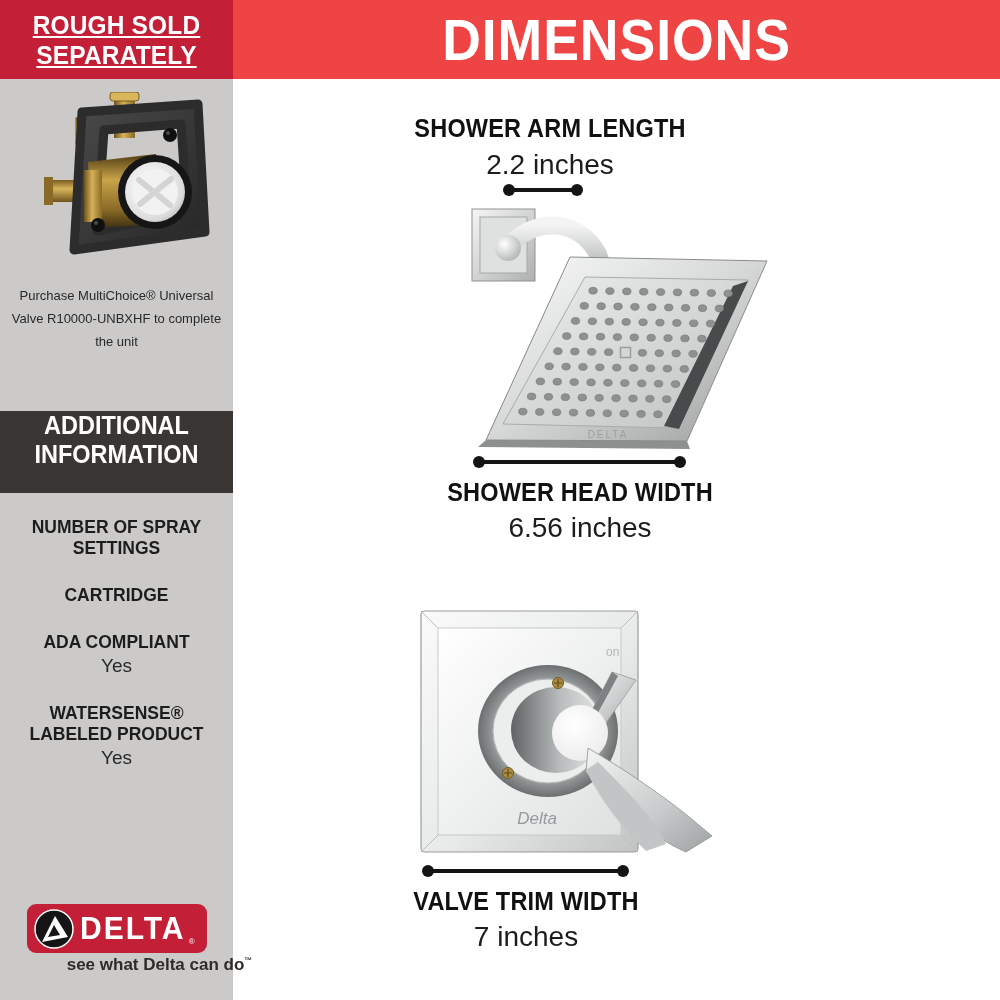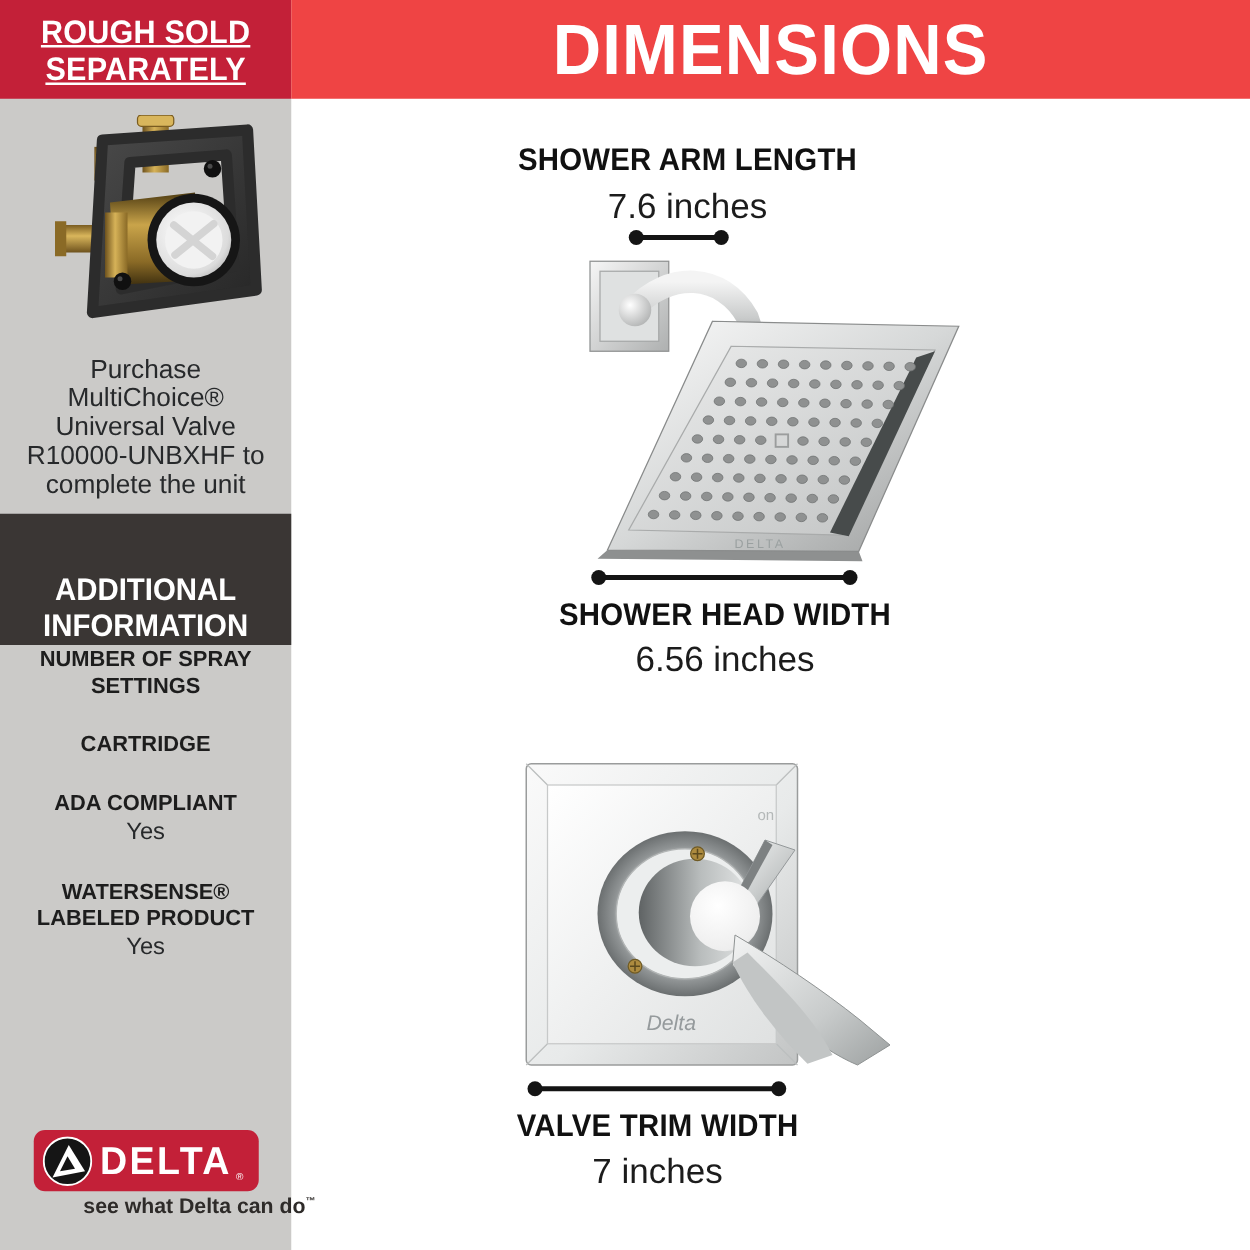--- a/index.html
+++ b/index.html
@@ -17,25 +17,25 @@
     left:0;top:0;width:233px;height:79px;background:#c32038;
     display:flex;align-items:center;justify-content:center;text-align:center;
     color:#fff;font-weight:bold;font-size:26px;line-height:30px;
     letter-spacing:.2px;padding:0 14px;box-sizing:border-box;
     transform-origin:center;
     text-decoration:underline;
   }
   .condensed{transform:scaleX(.94);}
   #purchase-note{
     left:8px;top:284px;width:217px;text-align:center;
-    font-size:21px;line-height:23px;color:#27292b;
+    font-size:13px;line-height:23px;color:#27292b;
   }
   #additional-banner{
-    left:0;top:411px;width:233px;height:105px;background:#3a3634;
-    display:flex;align-items:flex-end;justify-content:center;text-align:center;
+    left:0;top:411px;width:233px;height:82px;background:#3a3634;
+    display:flex;align-items:flex-start;justify-content:center;text-align:center;
     color:#fff;font-weight:bold;font-size:25px;line-height:29px;
     padding:0 12px;box-sizing:border-box;
   }
   #spec-list{left:0;top:517px;width:233px;}
   .spec{margin-bottom:26px;text-align:center;padding:0 12px;}
   .spec-label{font-weight:bold;font-size:17.5px;line-height:21px;color:#1d1d1d;}
   .spec-value{font-size:19px;line-height:22px;color:#27292b;margin-top:2px;}
   
   #delta-logo{
     left:27px;top:904px;width:180px;height:49px;background:#c32038;
@@ -169,21 +169,21 @@
     <span id="delta-reg">®</span>
   </div>
   <div id="tagline" class="abs"><span>see what Delta can do</span><sup>™</sup></div>
 </div>
 
 <div id="dimensions-bar" class="abs">
   <span class="condensed">DIMENSIONS</span>
 </div>
 
 <div class="abs dim-label condensed" style="left:380px;top:114px;width:340px;">SHOWER ARM LENGTH</div>
-<div class="abs dim-value" style="left:380px;top:149px;width:340px;">7.6 inches</div>
+<div class="abs dim-value" style="left:380px;top:149px;width:340px;">2.2 inches</div>
 <div class="abs dimline" style="left:508px;top:188px;width:70px;"></div>
 
 <svg class="abs" style="left:440px;top:195px;" width="420" height="262" viewBox="440 195 420 262">
   <defs>
     <linearGradient id="armG" x1="0" y1="0" x2="0" y2="1">
       <stop offset="0" stop-color="#f4f4f4"></stop>
         <stop offset=".55" stop-color="#c9cbcb"></stop>
         <stop offset="1" stop-color="#8e9090"></stop>
     </linearGradient>
     <linearGradient id="flangeG" x1="0" y1="0" x2="1" y2="1">

